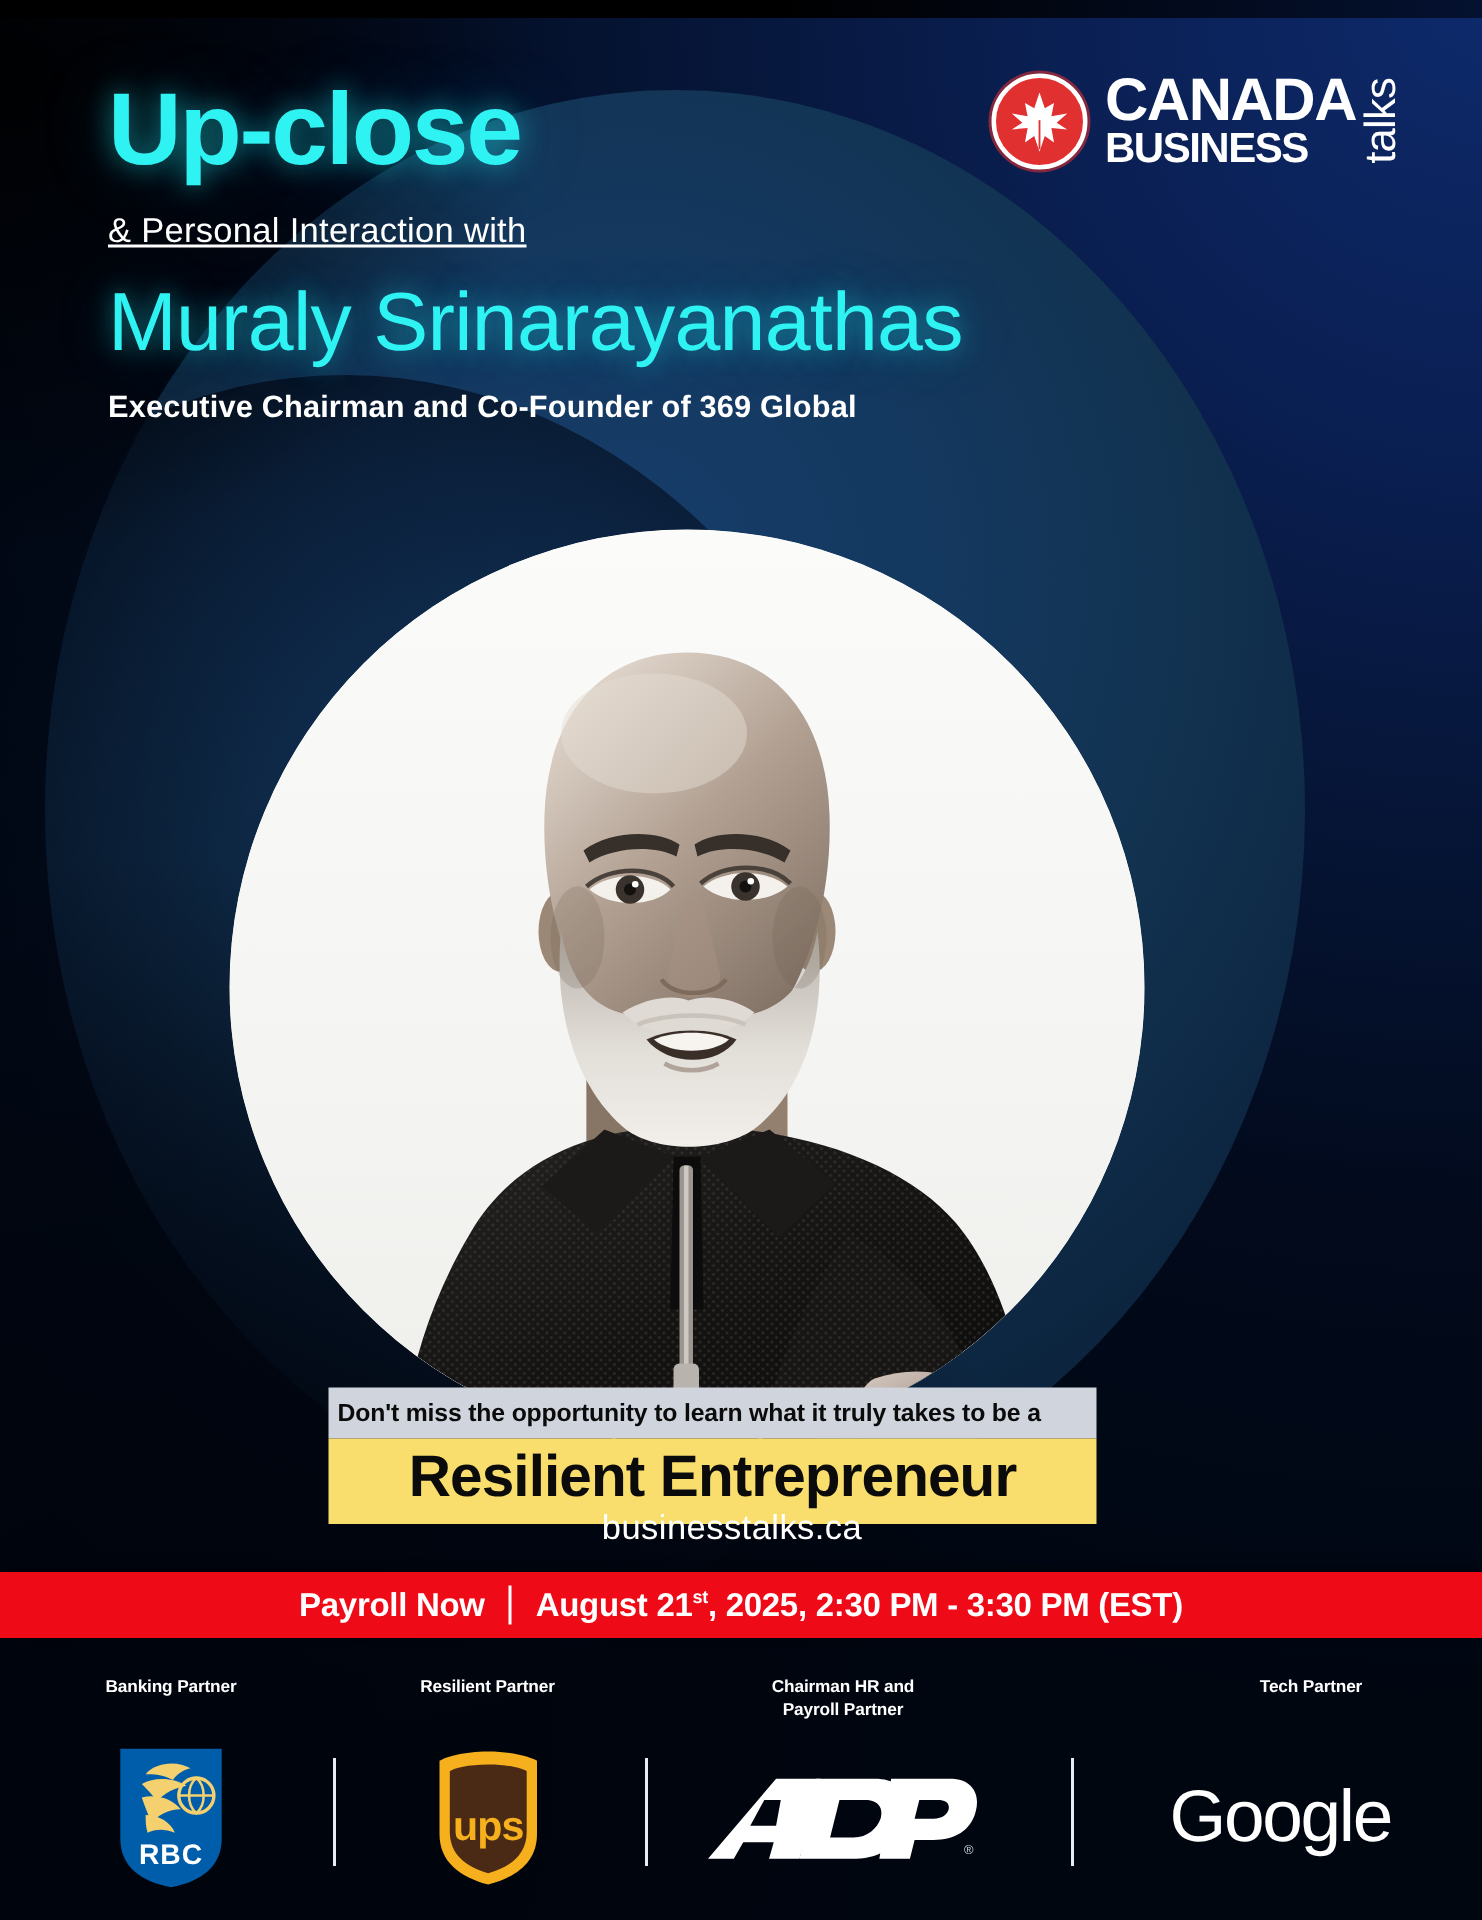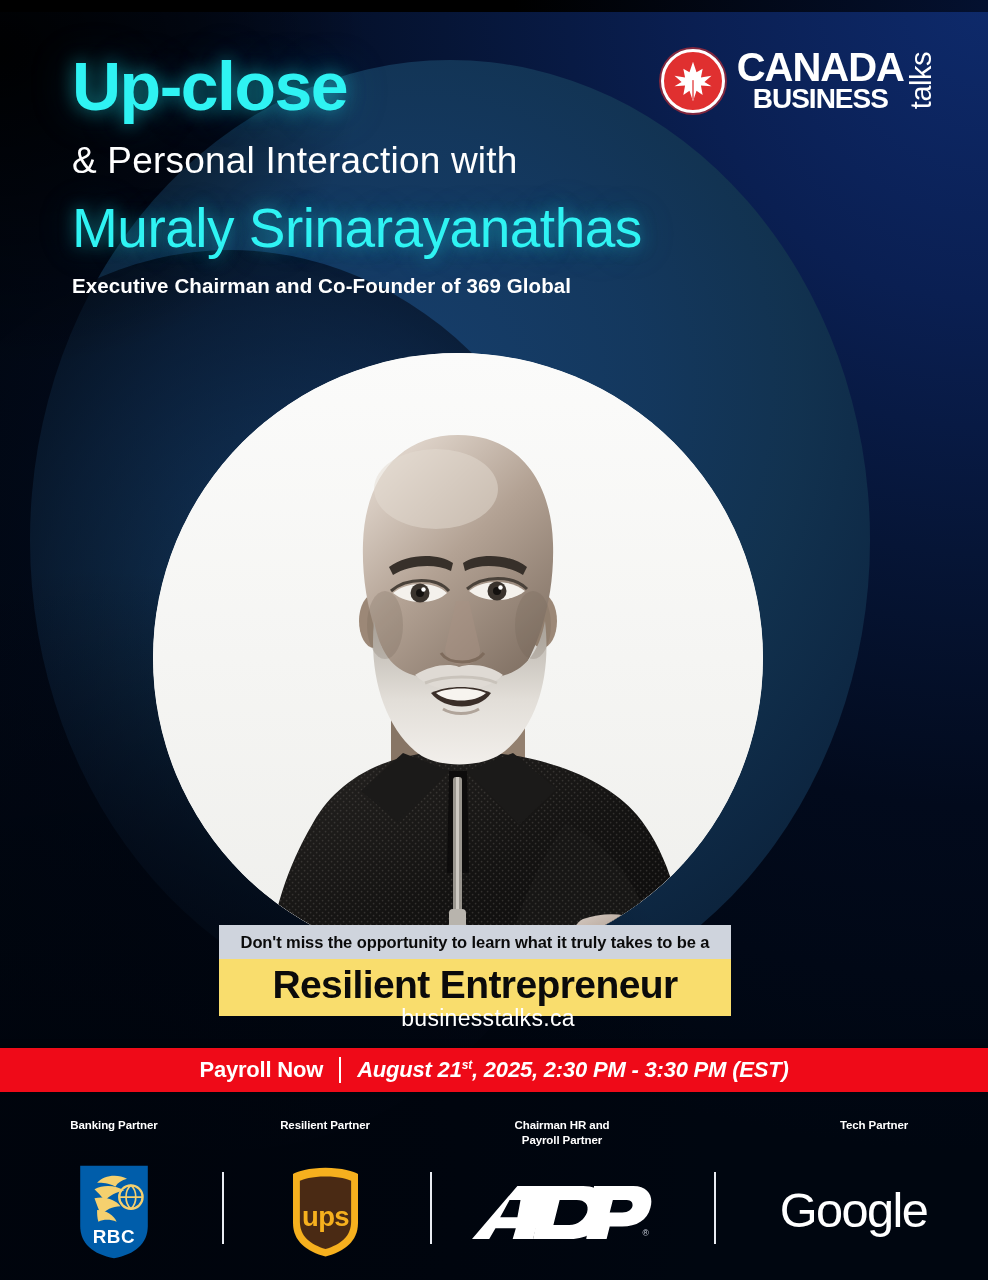--- a/index.html
+++ b/index.html
@@ -61,25 +61,26 @@
   .headline {
     font-size: 68px;
     font-weight: 700;
     letter-spacing: -1.5px;
     line-height: 1;
     color: #2ff3f3;
     text-shadow: 0 0 18px rgba(34,225,235,.55), 0 0 44px rgba(20,170,200,.35);
   }
   .subhead {
     margin-top: 22px;
-    font-size: 37px;
+    font-size: 23px;
     font-weight: 400;
     color: #ffffff;
     letter-spacing: .2px;
     line-height: 1;
+    text-decoration: underline;
   }
   .name {
     margin-top: 22px;
     font-size: 55px;
     font-weight: 400;
     color: #2ff3f3;
     letter-spacing: -.5px;
     line-height: 1;
     text-shadow: 0 0 16px rgba(34,225,235,.5), 0 0 40px rgba(20,170,200,.3);
   }
@@ -87,21 +88,21 @@
     margin-top: 18px;
     font-size: 20.5px;
     font-weight: 700;
     color: #ffffff;
     letter-spacing: .1px;
   }
 
   
   .brand {
     position: absolute; right: 52px; top: 48px;
-    display: flex; align-items: center; gap: 12px; text-align: center;
+    display: flex; align-items: center; gap: 12px;
   }
   .brand-mark {
     width: 64px; height: 64px; border-radius: 50%;
     background: #e03030;
     border: 3px solid #ffffff;
     box-shadow: 0 0 0 2px rgba(230,48,48,.55);
     display: flex; align-items: center; justify-content: center;
     flex: 0 0 auto;
   }
   .brand-words { display: flex; align-items: stretch; gap: 2px; }
@@ -137,21 +138,21 @@
   }
   .portrait-wrap svg { display: block; width: 100%; height: 100%; }
 
   
   .callout { position: absolute; left: 219px; top: 925px; width: 512px; }
   .callout-top {
     background: #cfd4dd;
     color: #0b0b0b;
     font-size: 16.5px;
     font-weight: 700;
-    text-align: center;
+    text-align: left;
     padding: 8px 6px 7px;
     letter-spacing: -.1px;
   }
   .callout-main {
     background: #f9dd6d;
     color: #0b0b0b;
     font-size: 39px;
     font-weight: 700;
     text-align: center;
     padding: 6px 6px 10px;
@@ -170,21 +171,21 @@
   
   .register-bar {
     position: absolute; left: 0; right: 0; top: 1048px; height: 44px;
     background: #ef0a18;
     display: flex; align-items: center; justify-content: center;
     gap: 16px;
     box-shadow: 0 -2px 6px rgba(0,0,0,.45);
   }
   .register-now { color: #fff; font-size: 22px; font-weight: 700; letter-spacing: -.2px; }
   .register-sep { width: 2px; height: 26px; background: #fff; }
-  .register-date { color: #fff; font-size: 22px; font-weight: 700; letter-spacing: -.2px; font-style: italic; }
+  .register-date { color: #fff; font-size: 22px; font-weight: 700; letter-spacing: -.2px; }
   .register-date sup { font-size: 12px; vertical-align: super; }
 
   
   .partners {
     position: absolute; left: 0; right: 0; top: 1092px; bottom: 0;
     display: flex; align-items: flex-start; justify-content: flex-start;
     padding: 26px 0 0 0;
   }
   .partner-row { display: flex; align-items: flex-start; width: 100%; padding-left: 34px; }
   .partner {

